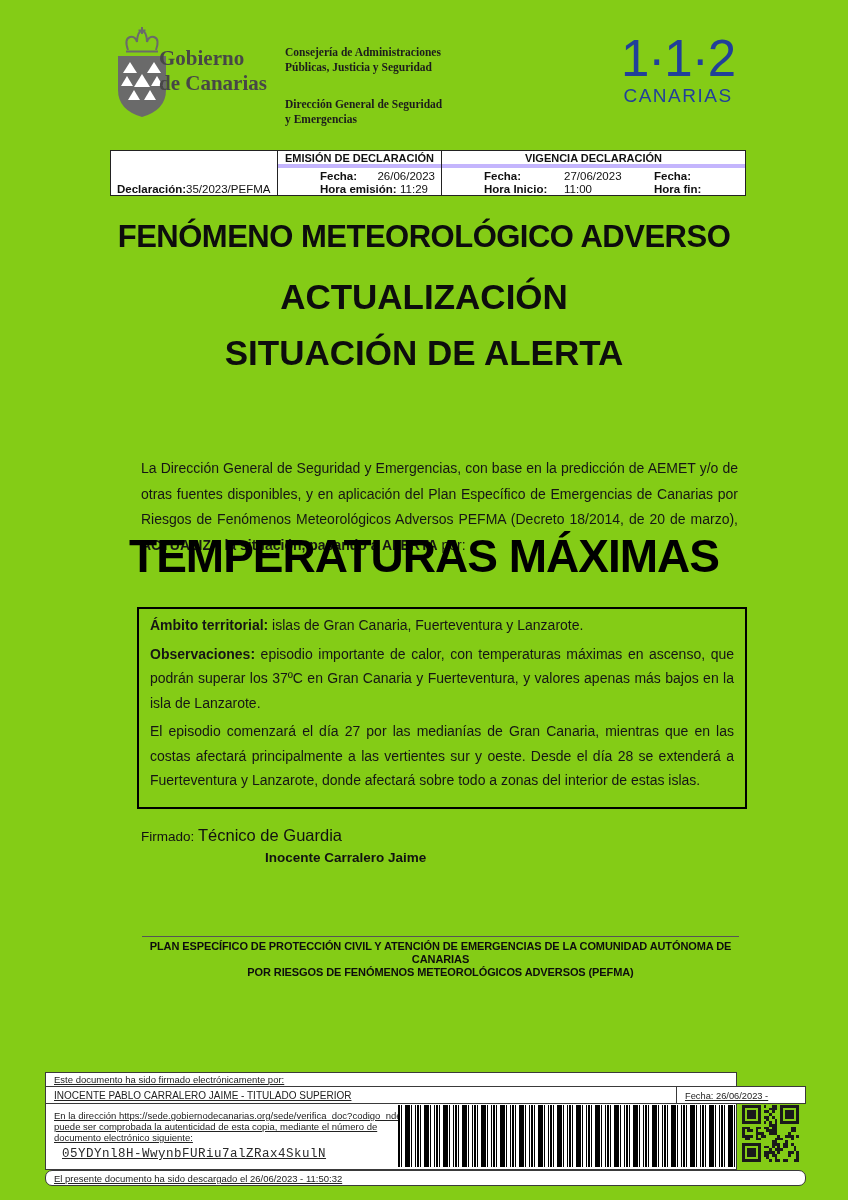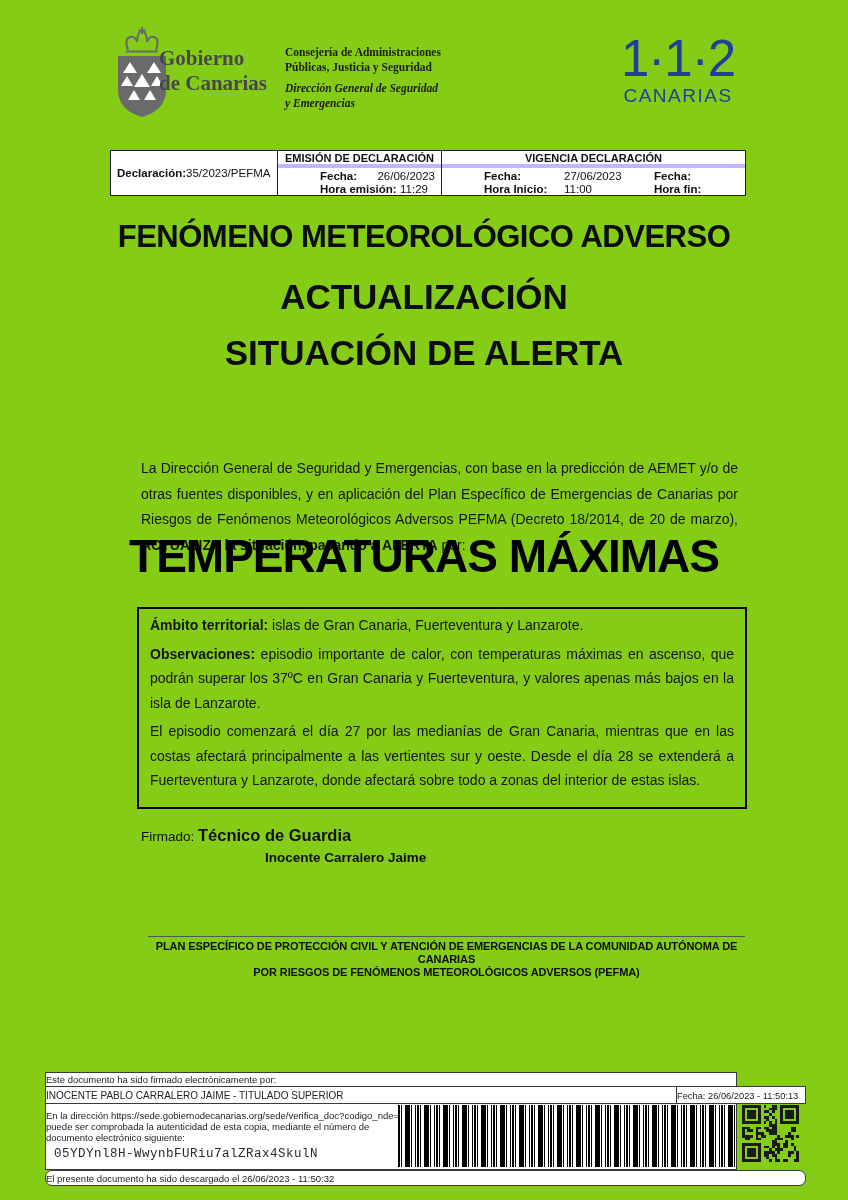--- a/index.html
+++ b/index.html
@@ -17,31 +17,31 @@
   .gov-name{
     position:absolute;left:159px;top:46px;
     font-family:"Liberation Serif",serif;font-weight:bold;
     font-size:21px;line-height:25px;color:#474747;
   }
   .dept{
     position:absolute;left:285px;top:45px;
     font-family:"Liberation Serif",serif;font-weight:bold;
     font-size:11.5px;line-height:14.5px;color:#1c1c1c;
   }
-  .dept .block2{margin-top:7px;font-style:italic;}
+  .dept .block2{margin-top:23px;}
   .logo112{position:absolute;left:610px;top:33px;width:136px;text-align:center;color:var(--blue);}
   .logo112 .digits{font-size:51px;font-weight:400;letter-spacing:-1px;line-height:1;}
   .logo112 .sub{font-size:19px;letter-spacing:1.5px;margin-top:1px;}
   
   .decl-table{
     position:absolute;left:110px;top:150px;width:636px;height:46px;
     border:1px solid #222;display:flex;box-sizing:border-box;font-size:11.5px;background:#fff;
   }
   .dt-col{box-sizing:border-box;}
-  .dt-col1{width:167px;border-right:1px solid #222;display:flex;align-items:center;justify-content:space-between;padding:0 14px 0 6px;}
+  .dt-col1{width:167px;border-right:1px solid #222;display:flex;align-items:flex-end;justify-content:space-between;padding:0 14px 0 6px;}
   .dt-col2{width:164px;border-right:1px solid #222;display:flex;flex-direction:column;}
   .dt-col3{flex:1;display:flex;flex-direction:column;}
   .dt-head{font-weight:bold;text-align:center;border-bottom:4px solid #c4b5fd;padding:1px 0 0;font-size:11px;}
   .dt-body{flex:1;padding:2px 6px 0;margin-left:36px;}
   .dt-row{display:flex;line-height:13px;}
   .dt-row .lbl{font-weight:bold;}
   .dt-col2 .lbl{width:80px;}
   .dt3-grid{display:flex;}
   .dt3-left{width:170px;}
   .dt3-left .lbl{width:80px;}
@@ -53,28 +53,28 @@
   .t-sub2{position:absolute;top:333px;left:0;width:100%;text-align:center;font-size:35px;font-weight:800;color:#0d0d0d;}
   .hazard{position:absolute;top:529px;left:0;width:100%;text-align:center;font-size:46px;font-weight:800;letter-spacing:-1px;color:#000;}
   
   .intro{position:absolute;left:141px;top:442px;width:597px;font-size:14px;line-height:25.5px;text-align:justify;color:#151515;}
   .details-box{
     position:absolute;left:137px;top:607px;width:610px;min-height:150px;box-sizing:border-box;
     border:2px solid #000;padding:4px 11px 10px;font-size:14px;line-height:24.5px;text-align:justify;color:#151515;
   }
   .details-box p{margin:0 0 4px;}
   .firmado{position:absolute;left:141px;top:826px;font-size:13.5px;color:#111;}
-  .firmado .role{font-weight:bold;font-size:16.5px;margin-top:20px;}
+  .firmado .role{font-weight:normal;font-size:16.5px;margin-top:20px;}
   .firmado-name{position:absolute;left:265px;top:850px;font-size:13.5px;font-weight:bold;color:#111;}
   .plan-footer{
-    position:absolute;left:148px;top:936px;width:597px;border-top:1px solid #555;
+    position:absolute;left:142px;top:936px;width:597px;border-top:1px solid #555;
     padding-top:3px;text-align:center;font-weight:bold;font-size:11px;line-height:13px;letter-spacing:-0.1px;color:#0d0d0d;
   }
   
-  .cell{position:absolute;box-sizing:border-box;border:1px solid #3a3a3a;background:#fff;font-size:9.5px;color:#222;padding:1px 0;}
+  .cell{position:absolute;box-sizing:border-box;border:1px solid #3a3a3a;background:#fff;font-size:9.5px;color:#222;padding:1px 8px;text-decoration:underline;}
   .e-row1{left:45px;top:1072px;width:692px;height:15px;}
   .e-row2a{left:45px;top:1086px;width:632px;height:18px;font-size:10px;padding-top:3px;}
   .e-row2b{left:676px;top:1086px;width:130px;height:18px;font-size:9.3px;padding-top:4px;}
   .e-row3{left:45px;top:1103px;width:692px;height:67px;}
   .verify-lines{padding-top:5px;line-height:11px;width:370px;}
   .doc-code{font-family:"Liberation Mono","DejaVu Sans Mono",monospace;font-size:12.5px;letter-spacing:0.5px;margin:4px 0 0 8px;color:#2a2a2a;}
   .e-row4{left:45px;top:1170px;width:761px;height:16px;padding-top:2px;border-radius:7px;}
   .barcode{
     position:absolute;left:398px;top:1105px;width:338px;height:62px;
     background:repeating-linear-gradient(90deg,

